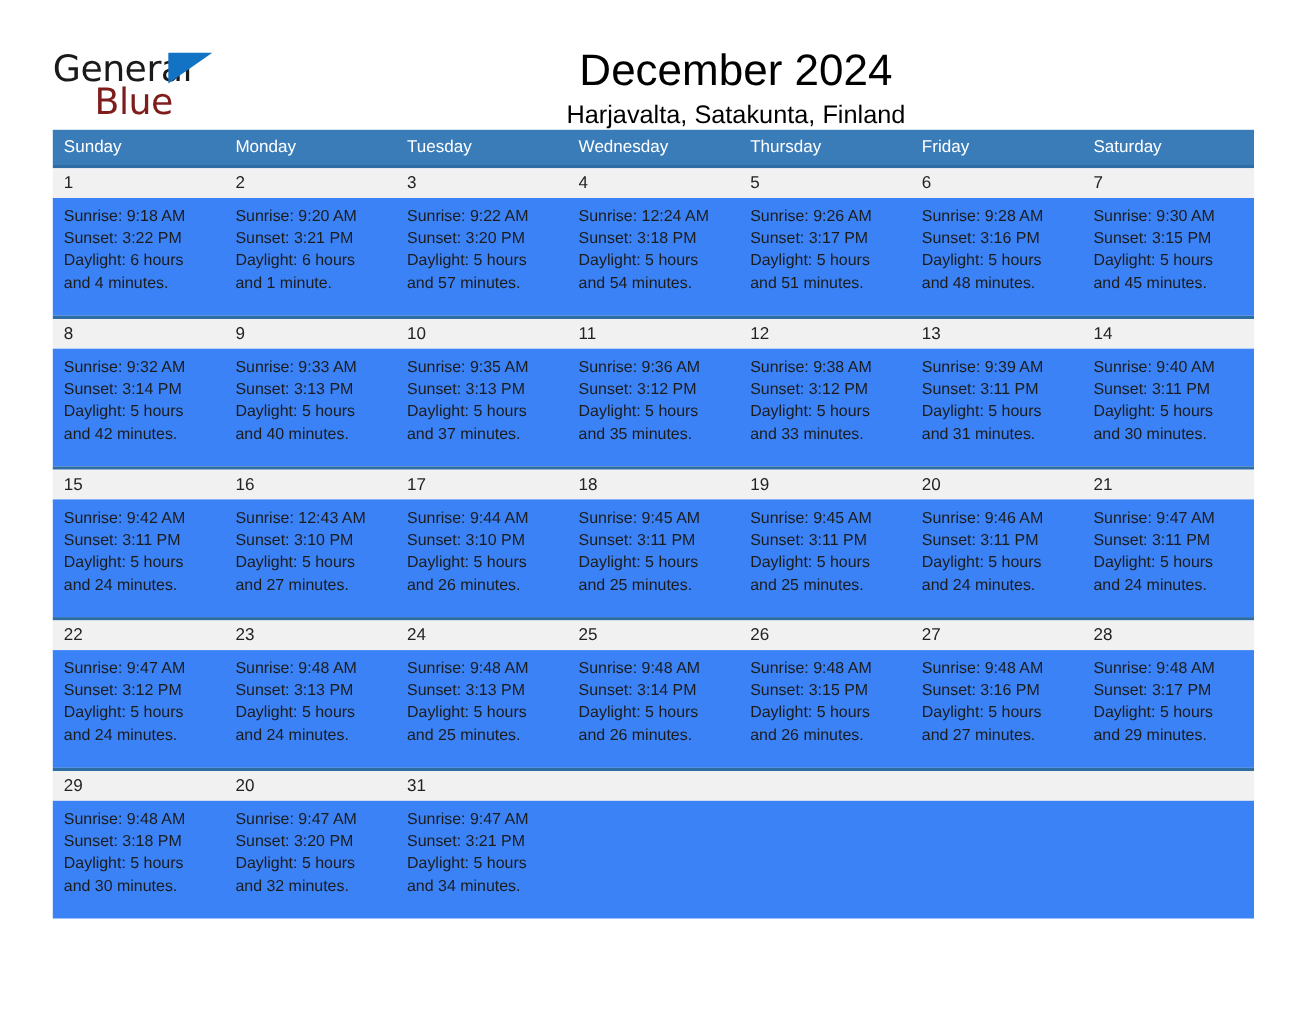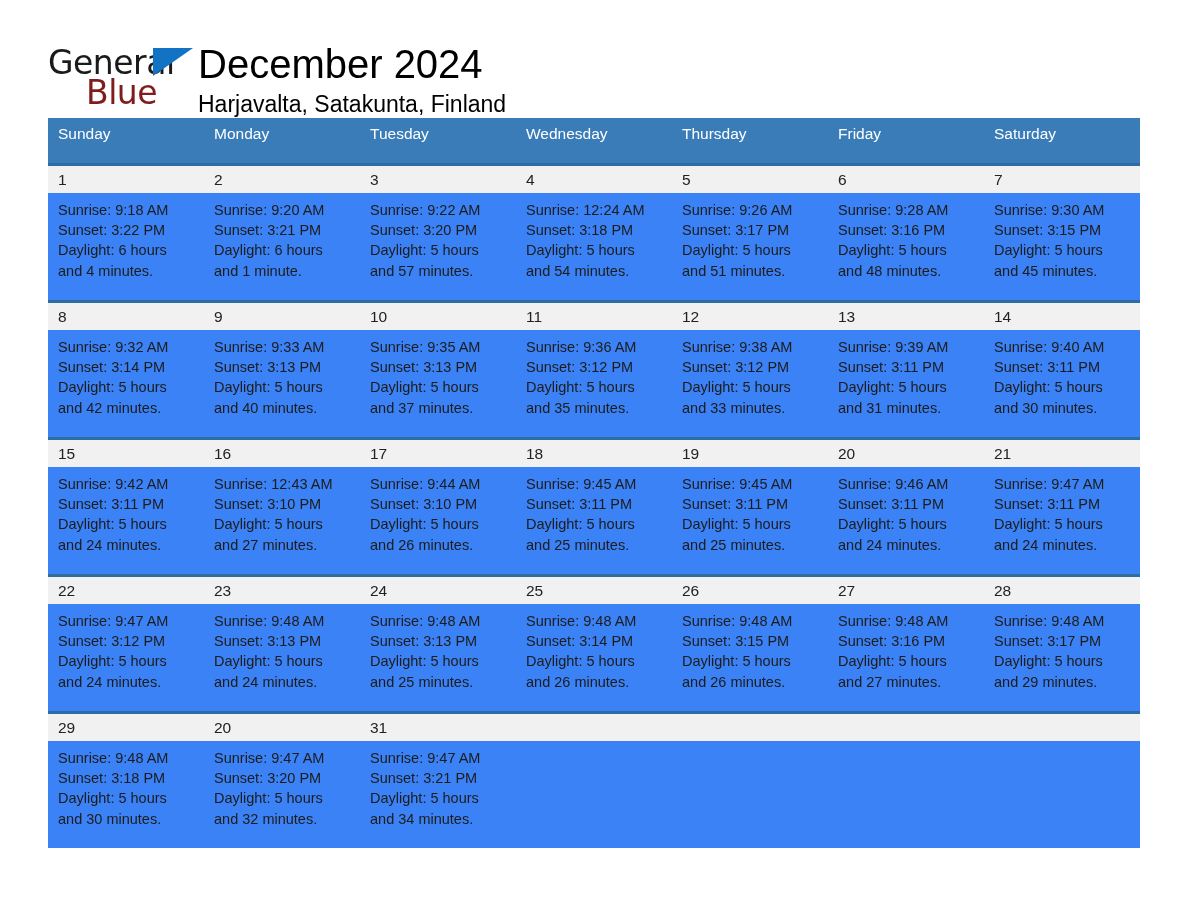--- a/index.html
+++ b/index.html
@@ -62,21 +62,21 @@
     left: 38px;
     top: 36px;
     font-size: 33px;
     line-height: 1;
     letter-spacing: -0.5px;
     color: #7f1d1d;
     font-family: "DejaVu Sans", sans-serif;
     font-weight: 400;
   }
   .titles {
-    text-align: left;
+    text-align: center;
     flex: 1 1 auto;
     padding-top: 0;
   }
   .month-title {
     font-size: 40px;
     line-height: 48px;
     font-weight: 400;
     color: #000;
     white-space: nowrap;
   }
@@ -91,21 +91,21 @@
 
   
   .calendar {
     width: 1092px;
     margin-top: 10px;
   }
   .weekday-row {
     display: grid;
     grid-template-columns: repeat(7, 1fr);
     background: #3a7cb8;
-    height: 45px;
+    height: 32px;
   }
   .weekday {
     color: #ffffff;
     font-size: 15.5px;
     line-height: 32px;
     padding-left: 10px;
     white-space: nowrap;
   }
 
   .week {

